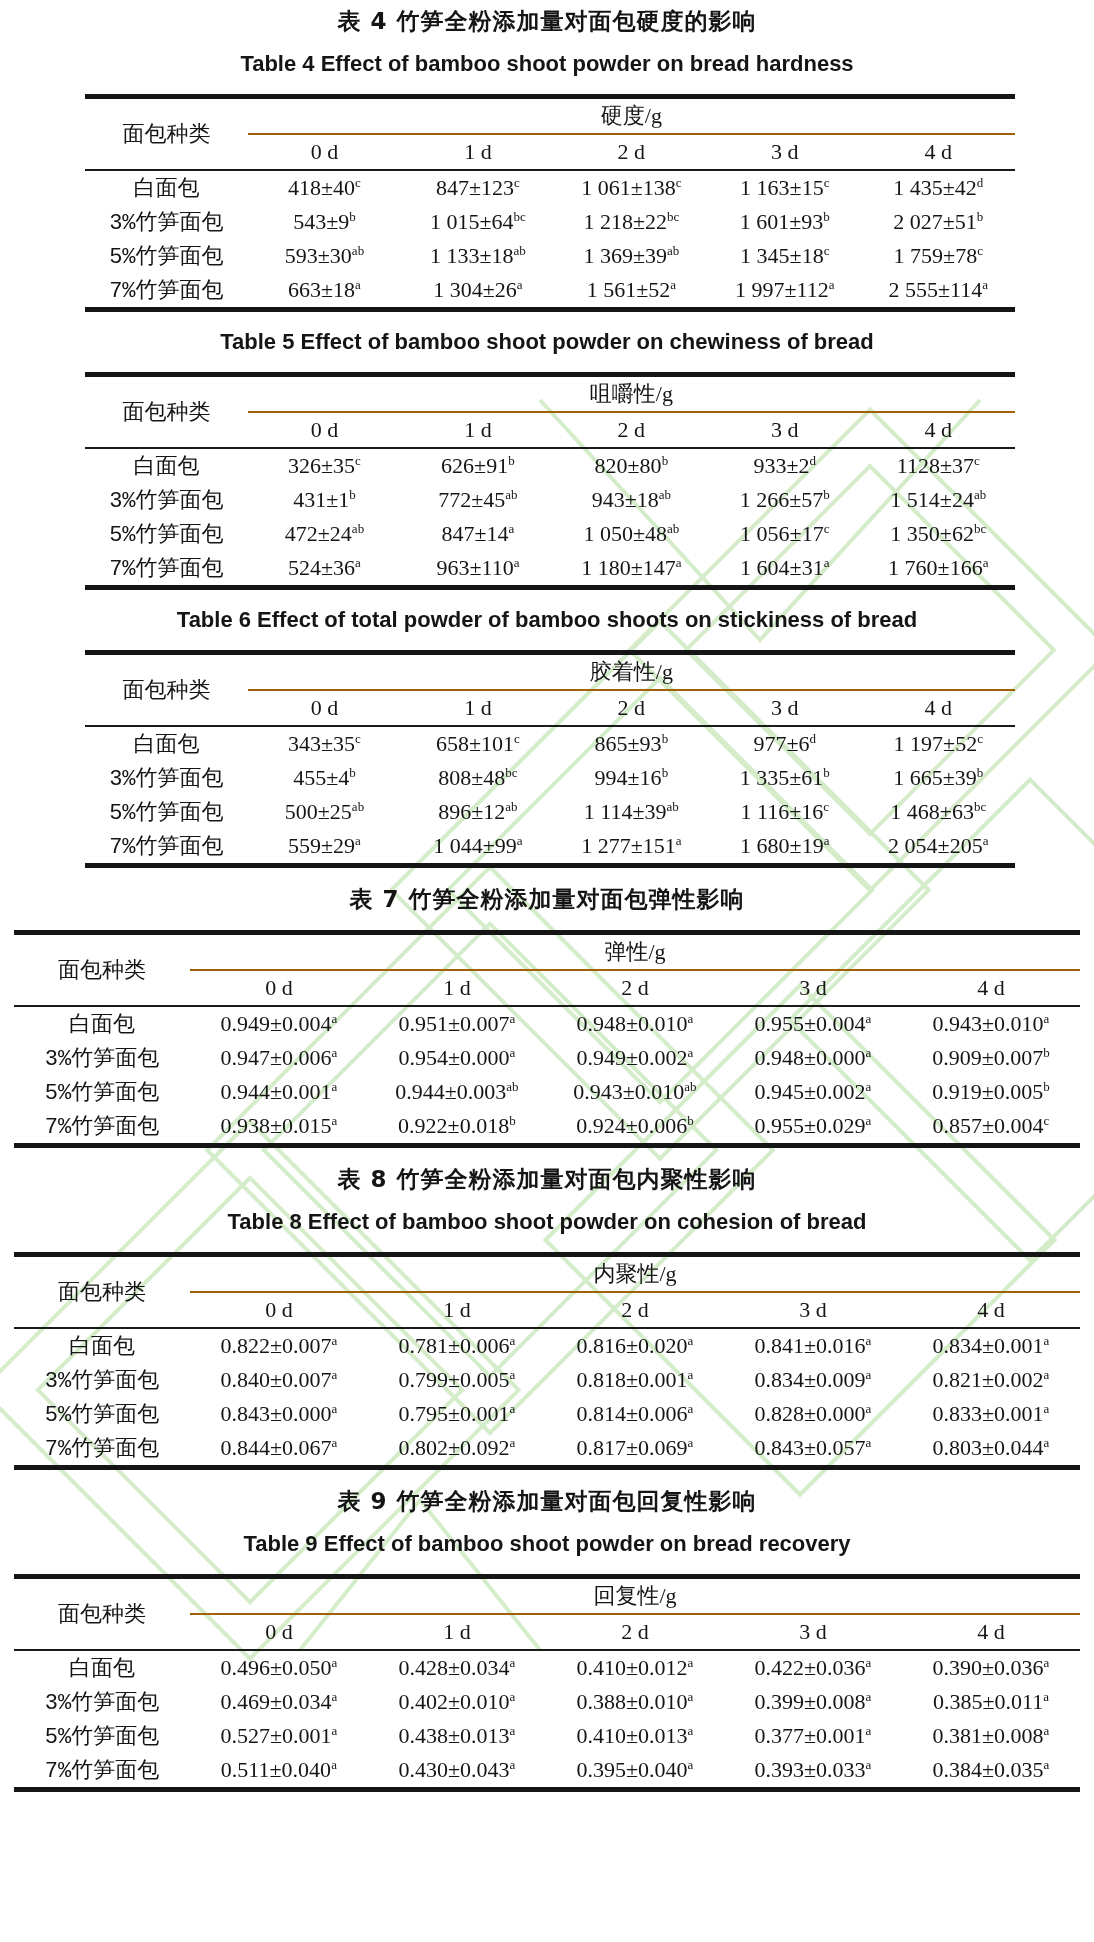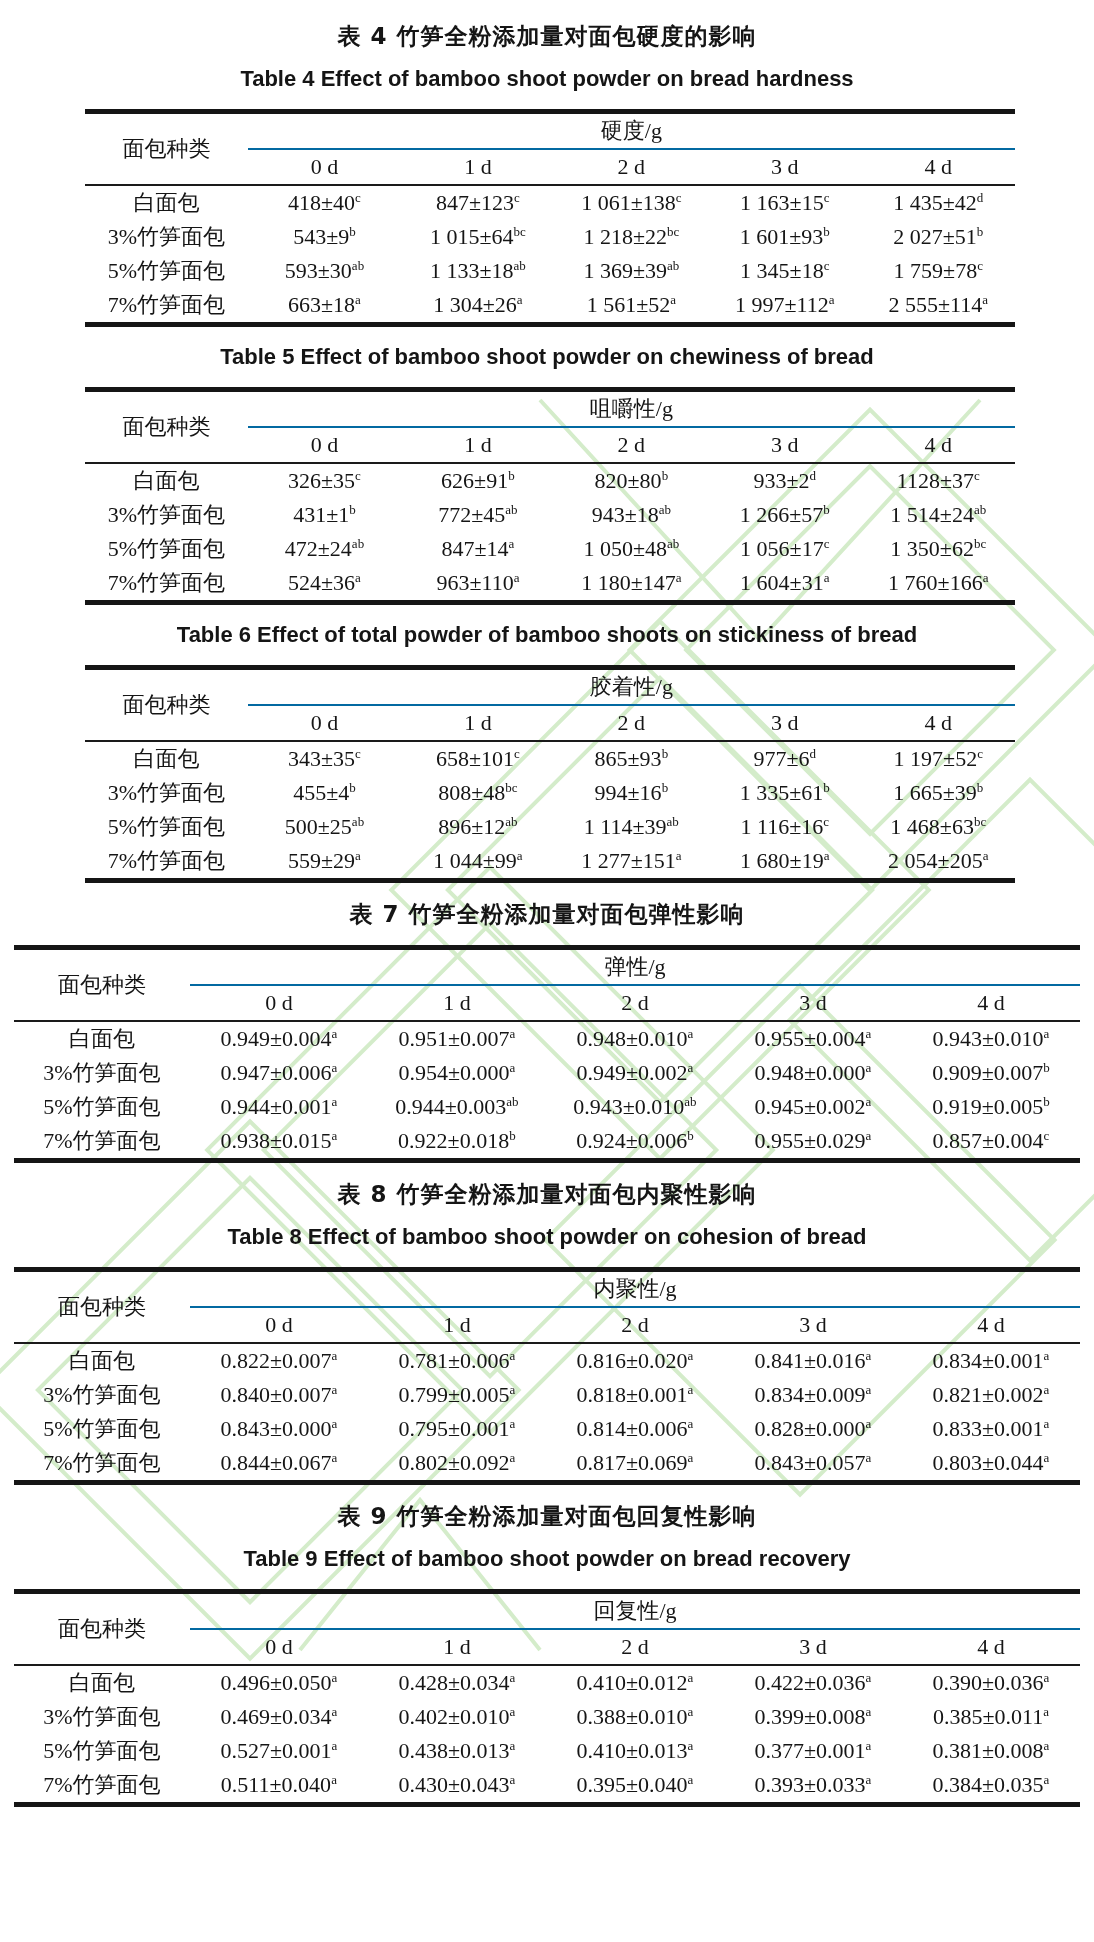--- a/index.html
+++ b/index.html
@@ -10,21 +10,21 @@
     font-family:"Liberation Serif","DejaVu Serif",serif;
     position:relative;
     overflow:hidden;
   }
   .watermark{
     position:absolute;left:0;top:0;width:1094px;height:1942px;
     z-index:0;pointer-events:none;
   }
   .doc{
     position:relative;z-index:1;
-    padding-top:21px;
+    padding-top:6px;
   }
   .tblock{margin-bottom:16px;}
   .title-zh{
     margin:0;text-align:center;
     font-family:"DejaVu Sans","Liberation Sans",sans-serif;
     font-weight:600;font-size:23px;line-height:30px;
     letter-spacing:1px;
   }
   .title-en{
     margin:14px 0 0;text-align:center;
@@ -44,27 +44,27 @@
     text-align:center;vertical-align:middle;
     padding:0;height:34px;
     white-space:nowrap;
   }
   td.rowhead-cell{
     font-size:22px;
     border-bottom:2px solid #1a1a1a;
   }
   td.measure-cell{
     height:35px;
-    border-bottom:2px solid #0369a1;
+    border-bottom:2px solid #a16207;
   }
   td.colhead-cell{
     height:35px;
     border-bottom:2px solid #1a1a1a;
   }
-  td.rowname-cell{font-size:22px;}
+  td.rowname-cell{font-size:22px;font-family:Liberation Mono, monospace;}
   td.value-cell span.val{font-size:22px;}
   td.value-cell sup{
     font-size:13px;
     line-height:0;
     vertical-align:super;
   }
 </style>
 </head>
 <body>
 

